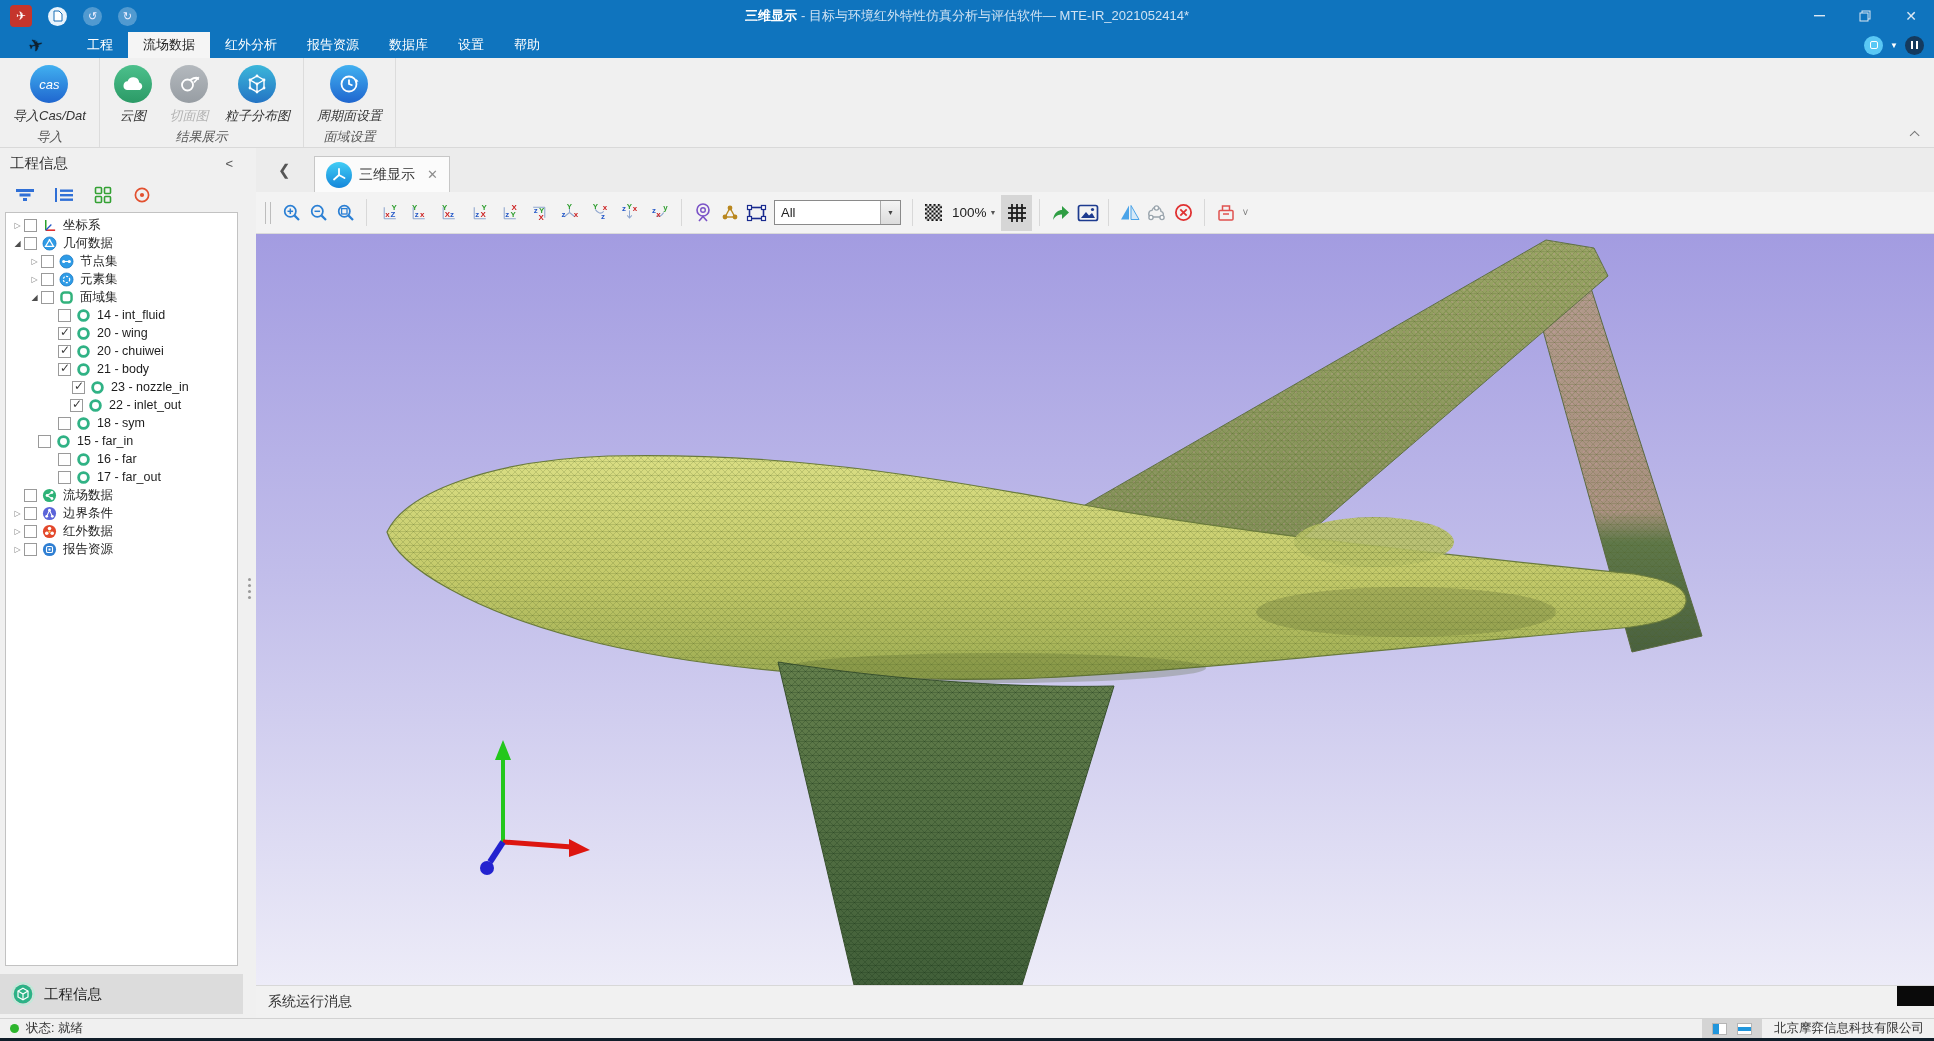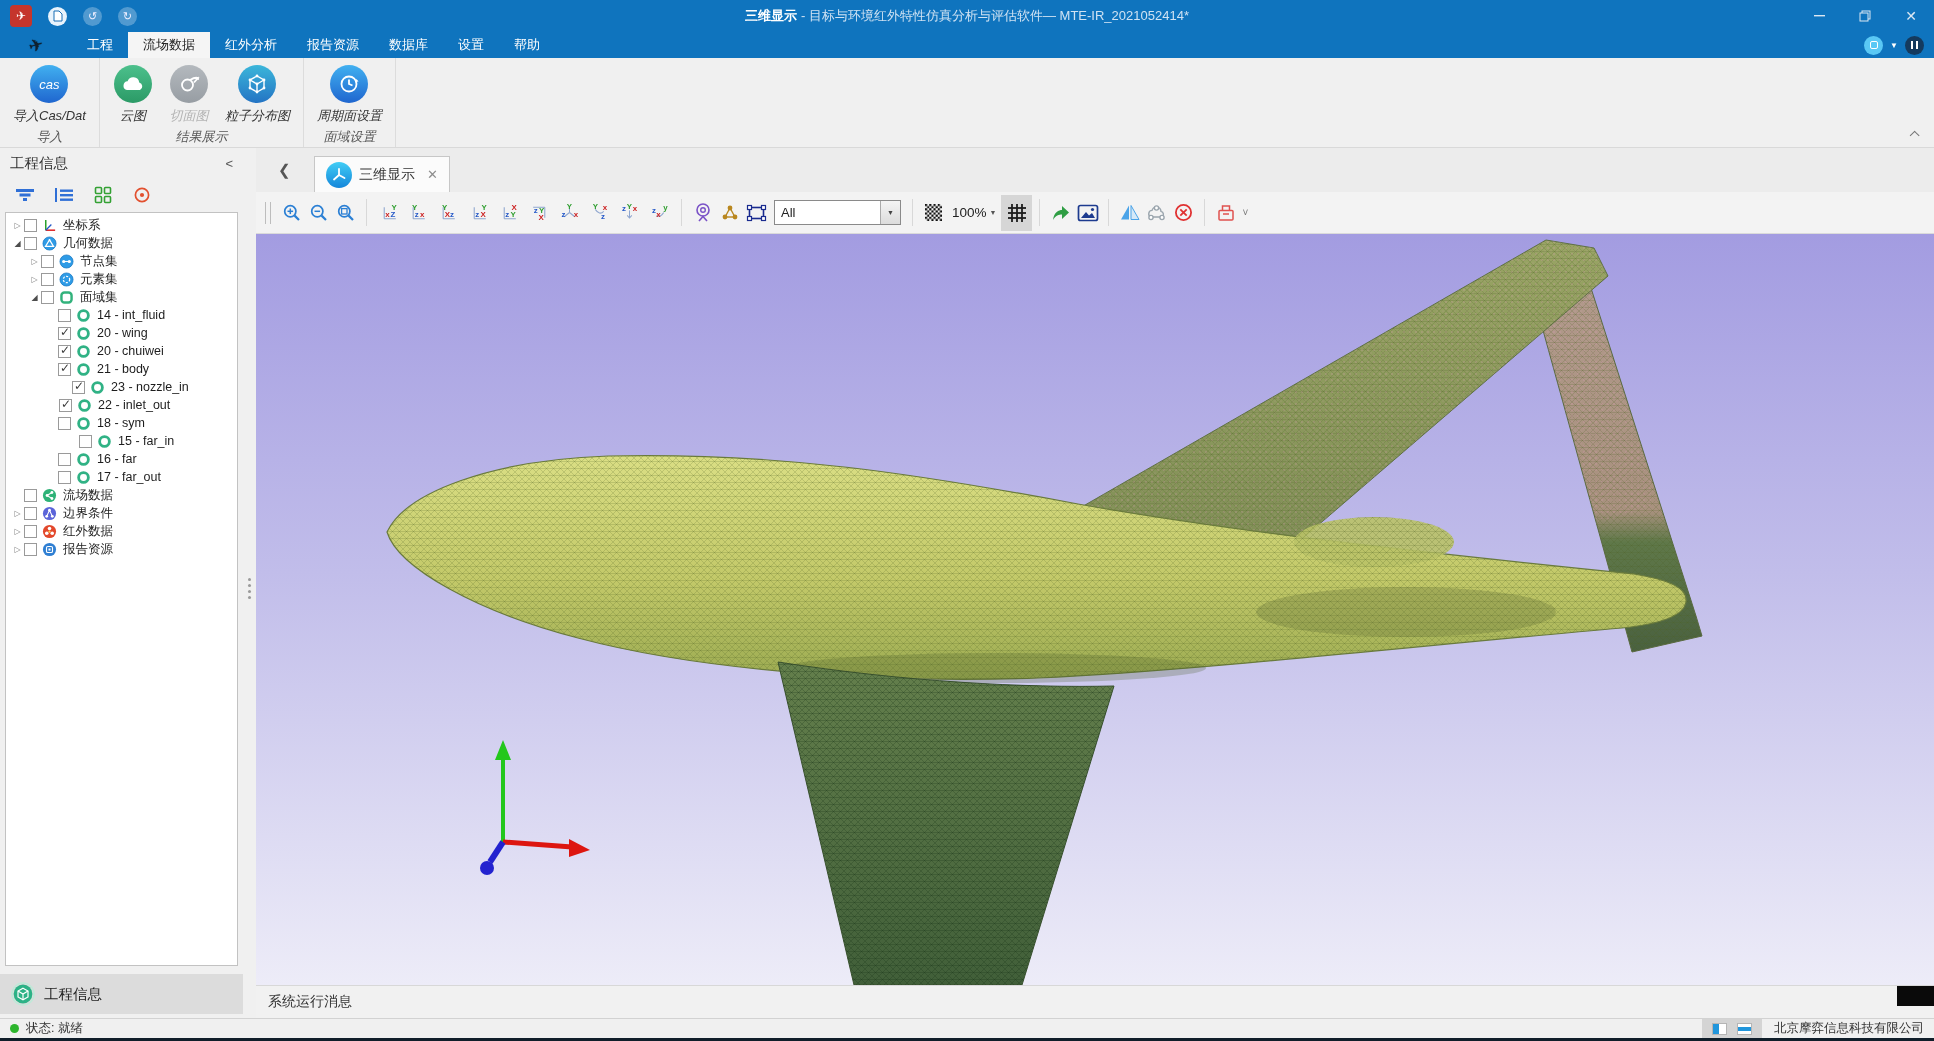--- a/index.html
+++ b/index.html
@@ -398,41 +398,41 @@
         <div class="tree-row" style="padding-left: 53px;">
           <span class="tw-exp"></span>
           <span class="tw-cb checked"></span>
           <span class="tw-ic">
             <svg width="15" height="15" viewBox="0 0 16 16">
               <circle cx="8" cy="8" r="5.2" fill="none" stroke="#30b285" stroke-width="3"></circle>
             </svg>
           </span>
           <span>23 - nozzle_in</span>
         </div>
-        <div class="tree-row" style="padding-left: 40px;">
+        <div class="tree-row" style="padding-left: 51px;">
           <span class="tw-exp"></span>
           <span class="tw-cb checked"></span>
           <span class="tw-ic">
             <svg width="15" height="15" viewBox="0 0 16 16">
               <circle cx="8" cy="8" r="5.2" fill="none" stroke="#30b285" stroke-width="3"></circle>
             </svg>
           </span>
           <span>22 - inlet_out</span>
         </div>
         <div class="tree-row" style="padding-left: 39px;">
           <span class="tw-exp"></span>
           <span class="tw-cb"></span>
           <span class="tw-ic">
             <svg width="15" height="15" viewBox="0 0 16 16">
               <circle cx="8" cy="8" r="5.2" fill="none" stroke="#30b285" stroke-width="3"></circle>
             </svg>
           </span>
           <span>18 - sym</span>
         </div>
-        <div class="tree-row" style="padding-left: 60px;">
+        <div class="tree-row" style="padding-left: 19px;">
           <span class="tw-exp"></span>
           <span class="tw-cb"></span>
           <span class="tw-ic">
             <svg width="15" height="15" viewBox="0 0 16 16">
               <circle cx="8" cy="8" r="5.2" fill="none" stroke="#30b285" stroke-width="3"></circle>
             </svg>
           </span>
           <span>15 - far_in</span>
         </div>
         <div class="tree-row" style="padding-left: 39px;">

